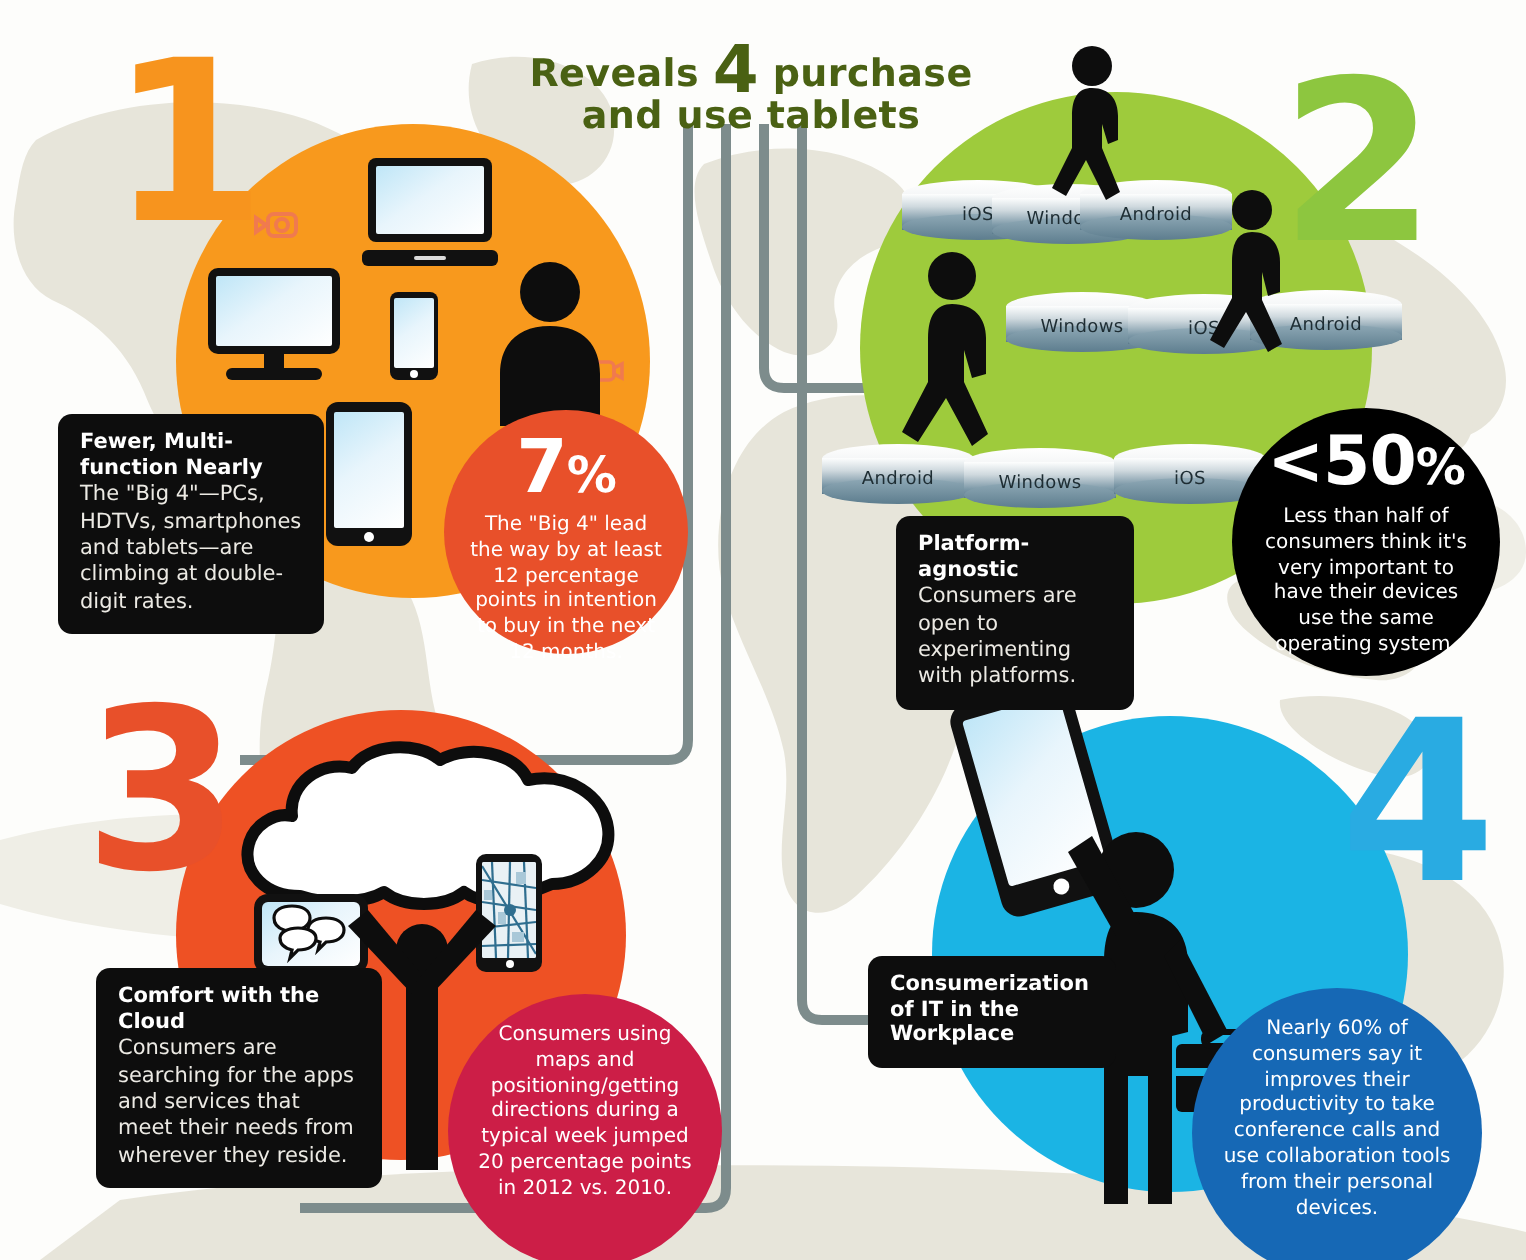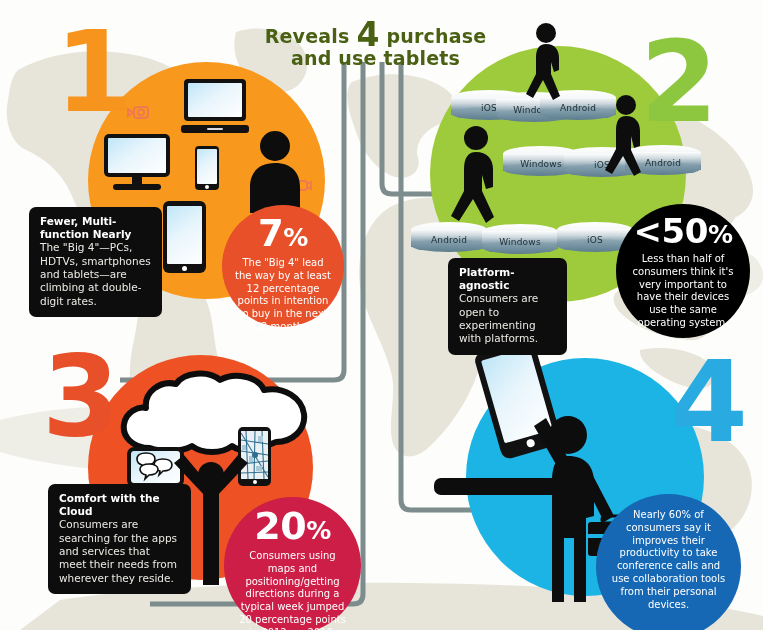--- a/index.html
+++ b/index.html
@@ -412,21 +412,20 @@
   <div class="person" style="left:168px;top:455px;width:86px;height:130px;">
     <svg viewBox="0 0 86 130" width="86" height="130" aria-hidden="true">
       <circle cx="43" cy="20" r="13" fill="#0d0d0d"></circle>
       <rect x="35" y="34" width="16" height="96" fill="#0d0d0d"></rect>
       <path d="M38 42 L6 8 L16 0 L46 36 Z" fill="#0d0d0d"></path>
       <path d="M48 42 L80 8 L70 0 L40 36 Z" fill="#0d0d0d"></path>
     </svg>
   </div>
 
   <div class="stat" id="stat3">
-    <div class="num"><span>20</span><span class="pct">%</span></div>
     <div class="body">Consumers using maps and positioning/getting directions during a typical week jumped 20 percentage points in 2012 vs. 2010.</div>
   </div>
 
   <div class="callout" id="call3">
     <span class="t">Comfort with the Cloud</span>
     <span class="d">Consumers are searching for the apps and services that meet their needs from wherever they reside.</span>
   </div>
 
   <div class="blob" id="blob4"></div>
   <div class="numeral" id="num4">4</div>
@@ -452,15 +451,16 @@
       <rect x="60" y="122" width="50" height="4" fill="#1bb4e4"></rect>
       <rect x="81" y="119" width="8" height="10" rx="1.5" fill="#1bb4e4"></rect>
     </svg>
   </div>
 
   <div class="stat" id="stat4">
     <div class="body">Nearly 60% of consumers say it improves their productivity to take conference calls and use collaboration tools from their personal devices.</div>
   </div>
 
   <div class="callout" id="call4">
+    <span class="t">Consumerization of IT in the Workplace</span>
   </div>
 
 </div>
 
 </body></html>

